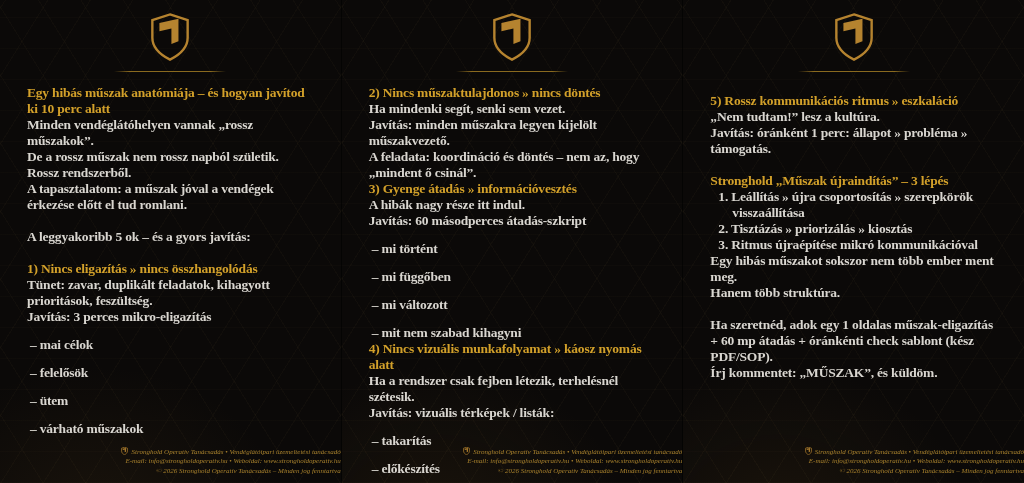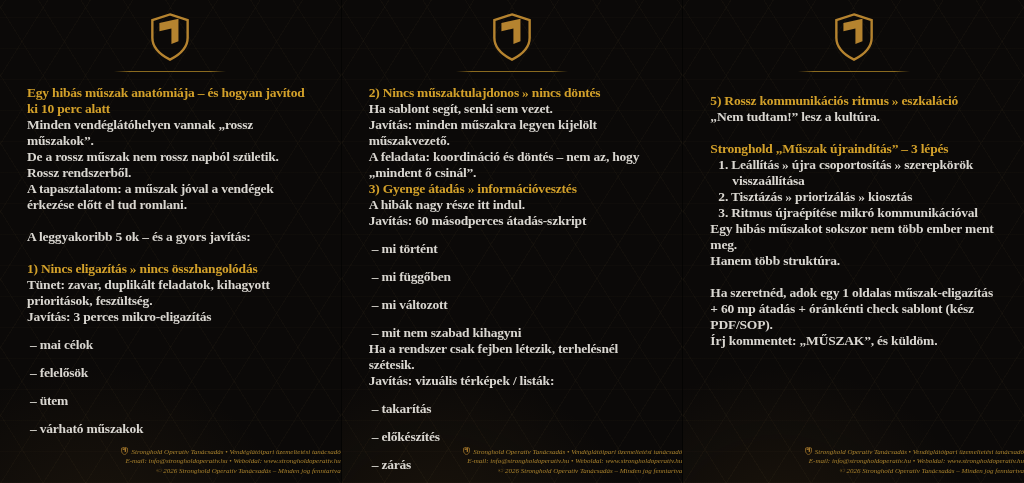--- a/index.html
+++ b/index.html
@@ -86,30 +86,31 @@
     <section class="panel">
       <div class="panel-header">
         <svg class="logo" viewBox="0 0 60 68" aria-hidden="true">
           <path d="M30 2 L55 10 V35 C55 49 44 59 30 66 C16 59 5 49 5 35 V10 Z" fill="none" stroke="#b5832f" stroke-width="3.4"></path>
           <path d="M15 14 L42 8 L42 40 L32 44 L32 22 L15 26 Z" fill="#b5832f"></path>
         </svg>
         <div class="divider"></div>
       </div>
       <div class="panel-content">
         <div class="blk gold">2) Nincs műszaktulajdonos » nincs döntés</div>
-        <div class="blk">Ha sablont segít, senki sem vezet.</div>
+        <div class="blk">Ha mindenki segít, senki sem vezet.</div>
         <div class="blk">Javítás: minden műszakra legyen kijelölt műszakvezető.</div>
         <div class="blk">A feladata: koordináció és döntés – nem az, hogy „mindent ő csinál”.</div>
         <div class="blk gold">3) Gyenge átadás » információvesztés</div>
         <div class="blk">A hibák nagy része itt indul.</div>
         <div class="blk">Javítás: 60 másodperces átadás-szkript</div>
         <div class="blk dash">– mi történt</div>
         <div class="blk dash">– mi függőben</div>
         <div class="blk dash">– mi változott</div>
         <div class="blk dash">– mit nem szabad kihagyni</div>
+        <div class="blk gold">4) Nincs vizuális munkafolyamat » káosz nyomás alatt</div>
         <div class="blk">Ha a rendszer csak fejben létezik, terhelésnél szétesik.</div>
         <div class="blk">Javítás: vizuális térképek / listák:</div>
         <div class="blk dash">– takarítás</div>
         <div class="blk dash">– előkészítés</div>
         <div class="blk dash">– zárás</div>
         <div class="blk dash">– szerviz sorrend</div>
       </div>
       <footer class="panel-footer">
         <div class="footer-line"><svg class="footer-shield" viewBox="0 0 60 68" aria-hidden="true">
             <path d="M30 2 L55 10 V35 C55 49 44 59 30 66 C16 59 5 49 5 35 V10 Z" fill="none" stroke="#b5832f" stroke-width="6"></path>
@@ -123,20 +124,21 @@
       <div class="panel-header">
         <svg class="logo" viewBox="0 0 60 68" aria-hidden="true">
           <path d="M30 2 L55 10 V35 C55 49 44 59 30 66 C16 59 5 49 5 35 V10 Z" fill="none" stroke="#b5832f" stroke-width="3.4"></path>
           <path d="M15 14 L42 8 L42 40 L32 44 L32 22 L15 26 Z" fill="#b5832f"></path>
         </svg>
         <div class="divider"></div>
       </div>
       <div class="panel-content">
         <div class="blk gold">5) Rossz kommunikációs ritmus » eszkaláció</div>
         <div class="blk">„Nem tudtam!” lesz a kultúra.</div>
+        <div class="blk">Javítás: óránként 1 perc: állapot » probléma » támogatás.</div>
         <div class="blk gap"></div>
         <div class="blk gold">Stronghold „Műszak újraindítás” – 3 lépés</div>
         <div class="blk num">1. Leállítás » újra csoportosítás » szerepkörök visszaállítása</div>
         <div class="blk num">2. Tisztázás » priorizálás » kiosztás</div>
         <div class="blk num">3. Ritmus újraépítése mikró kommunikációval</div>
         <div class="blk">Egy hibás műszakot sokszor nem több ember ment meg.</div>
         <div class="blk">Hanem több struktúra.</div>
         <div class="blk gap"></div>
         <div class="blk">Ha szeretnéd, adok egy 1 oldalas műszak-eligazítás + 60 mp átadás + óránkénti check sablont (kész PDF/SOP).</div>
         <div class="blk">Írj kommentet: „MŰSZAK”, és küldöm.</div>

